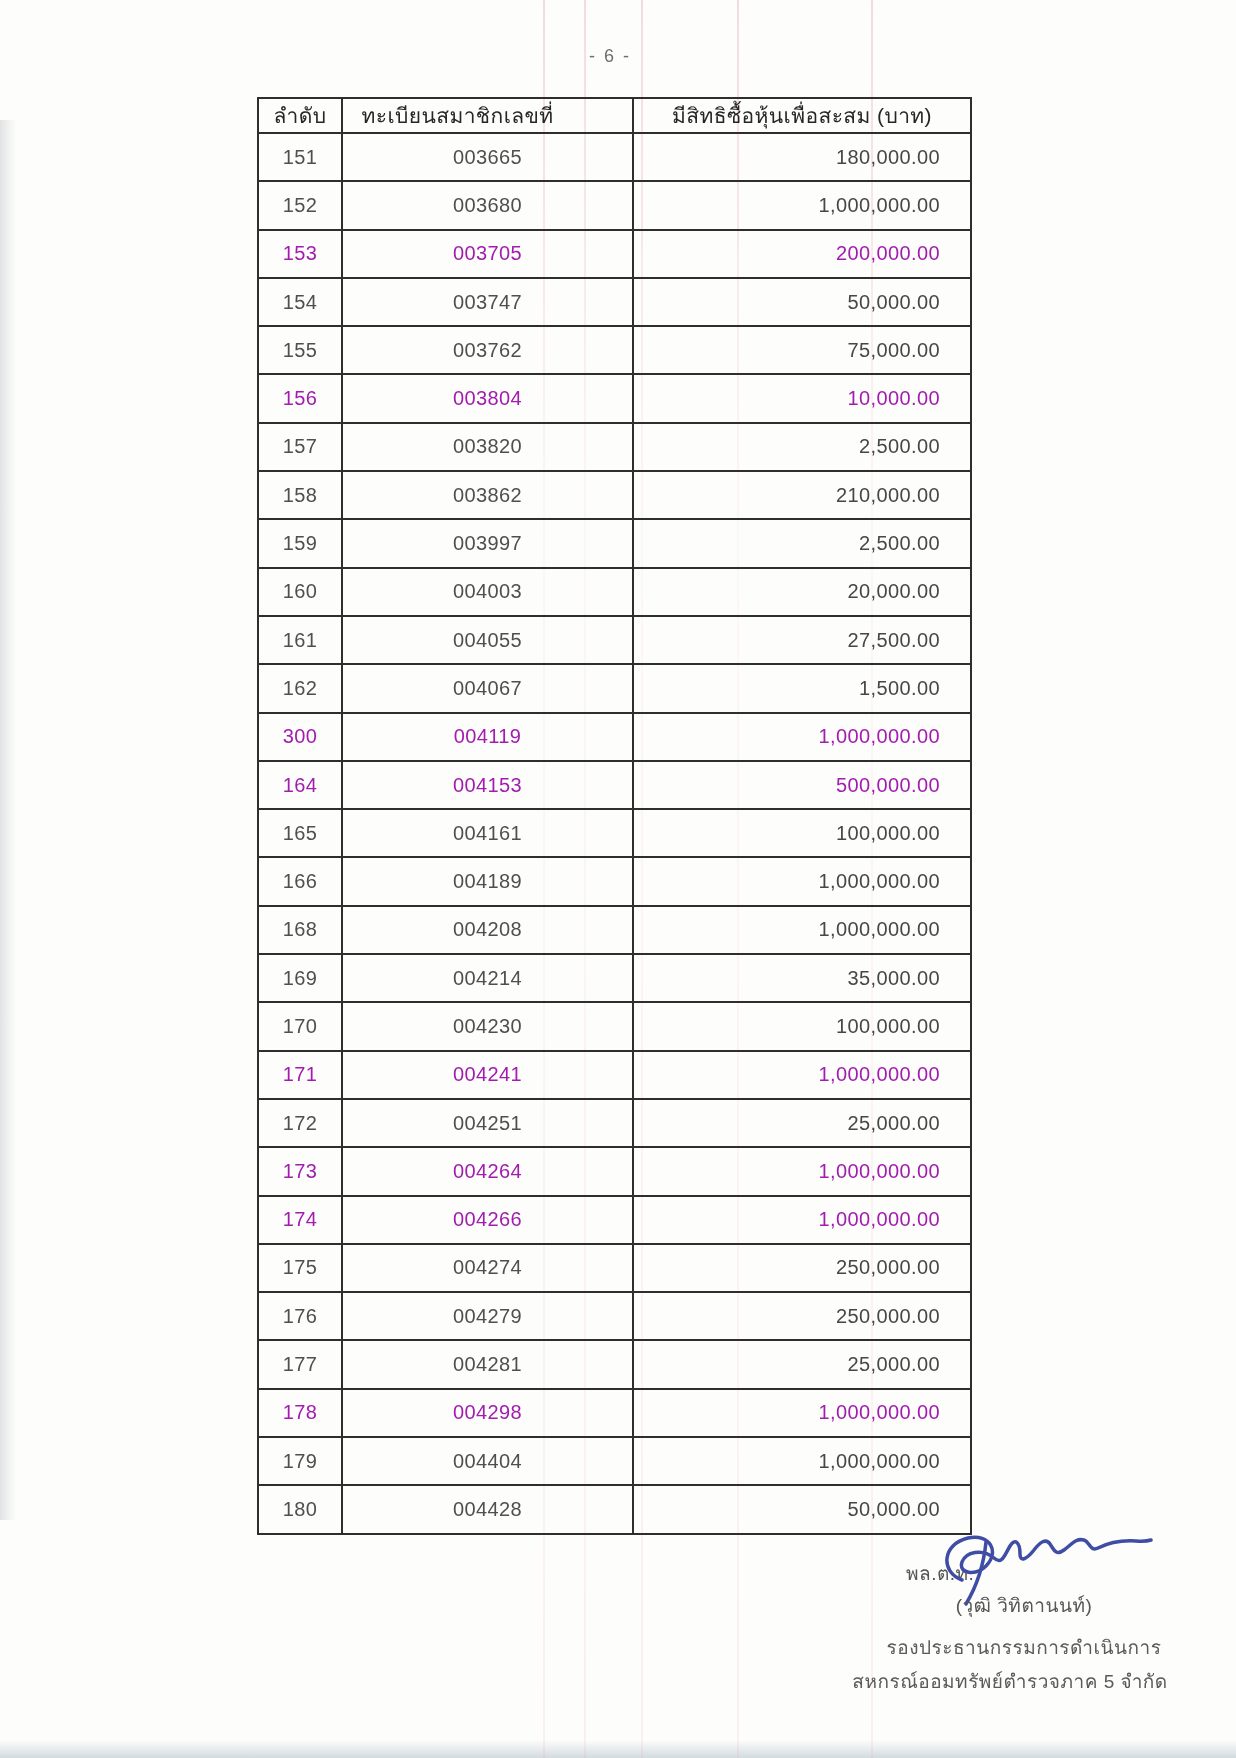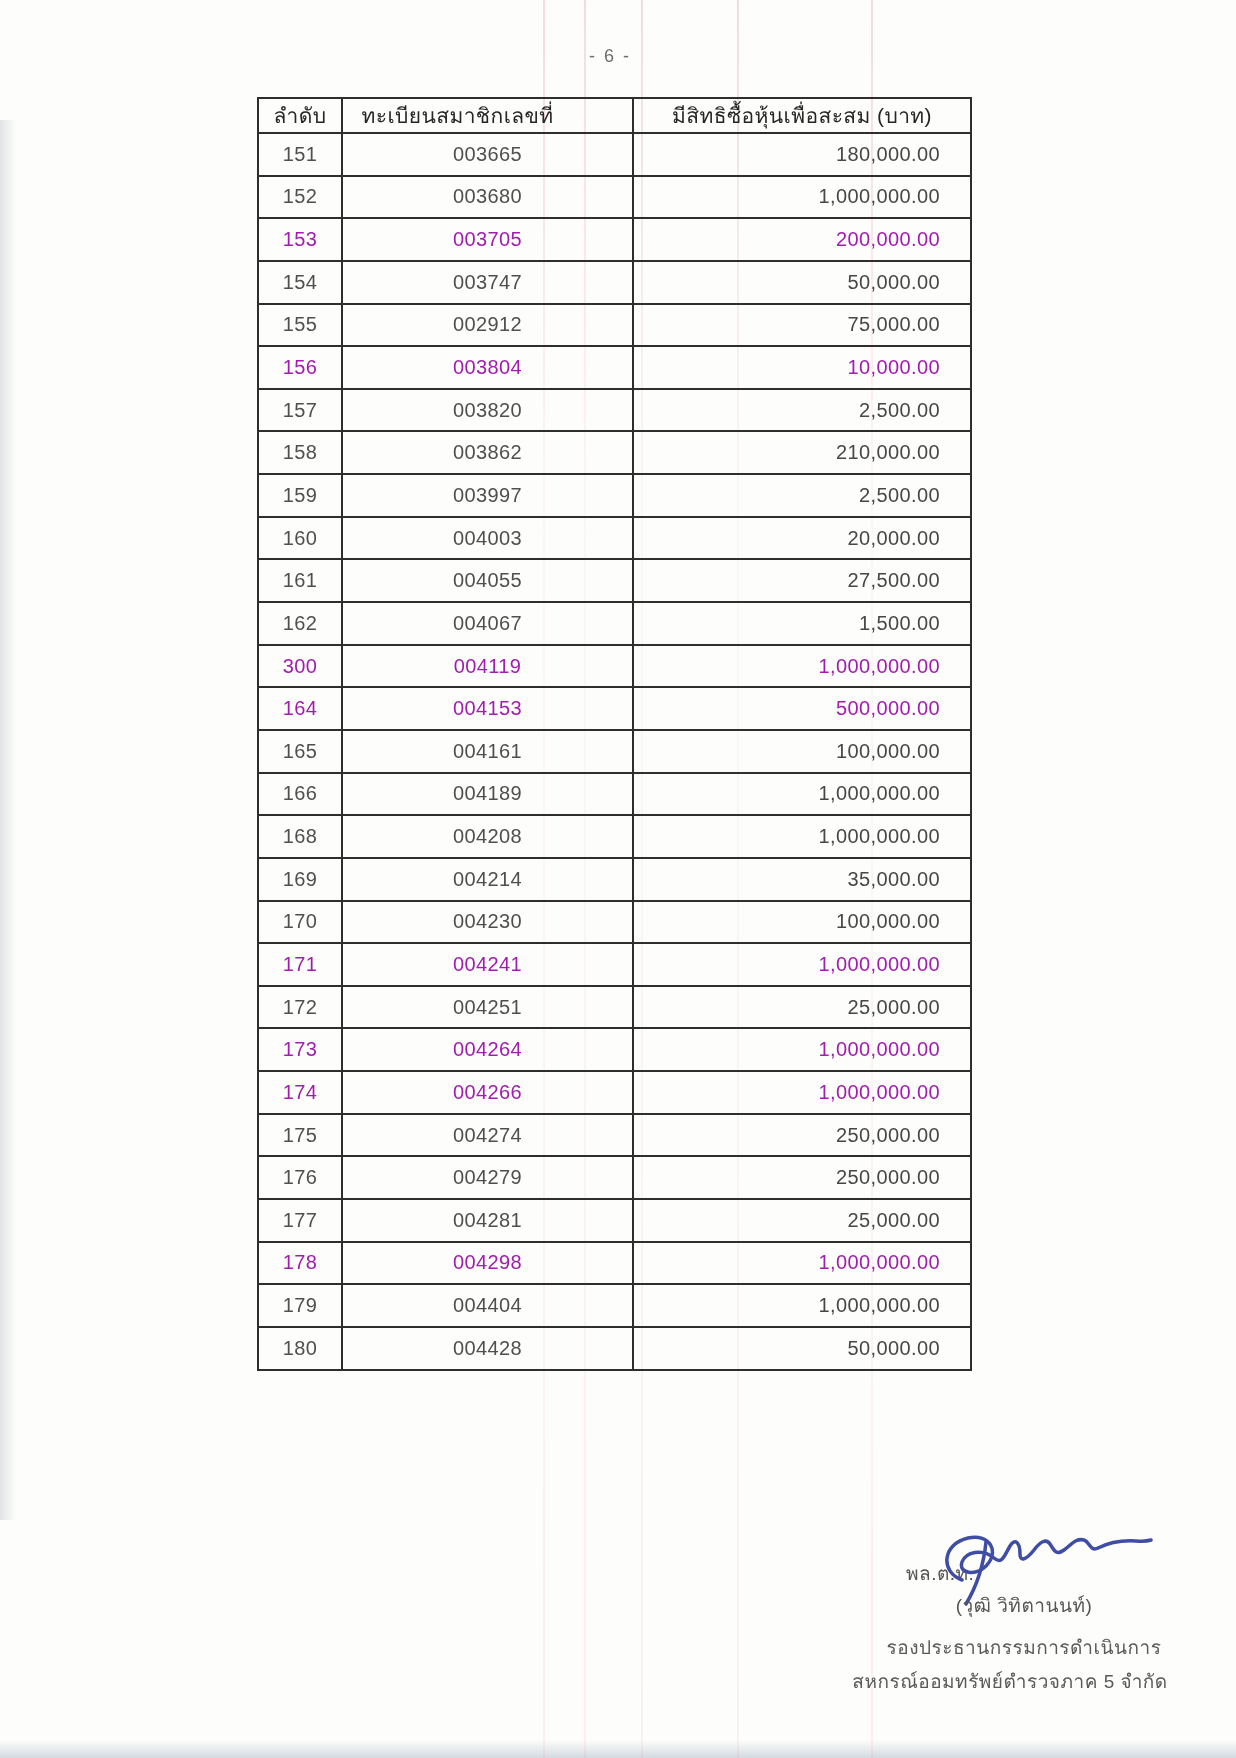--- a/index.html
+++ b/index.html
@@ -28,21 +28,21 @@
     background:linear-gradient(to bottom, rgba(228,140,155,0.30), rgba(228,140,155,0.05) 30%, rgba(228,140,155,0.12));
     pointer-events:none;
   }
   .page-number{
     position:absolute;top:46px;left:0;right:16px;
     text-align:center;
     font-size:18px;letter-spacing:2px;color:#6d6d6d;
   }
   table.doc-table{
     position:absolute;left:257px;top:97px;
-    width:713px;height:1274px;
+    width:713px;height:1438px;
     border-collapse:collapse;table-layout:fixed;
   }
   .doc-table col.c-no{width:84px;}
   .doc-table col.c-member{width:291px;}
   .doc-table col.c-amount{width:338px;}
   .doc-table th,.doc-table td{
     border:2px solid #2e2e2e;
     vertical-align:middle;
     font-size:20px;
     letter-spacing:0.4px;
@@ -120,21 +120,21 @@
       <td class="col-member">003705</td>
       <td class="col-amount">200,000.00</td>
     </tr>
         <tr>
       <td class="col-no">154</td>
       <td class="col-member">003747</td>
       <td class="col-amount">50,000.00</td>
     </tr>
         <tr>
       <td class="col-no">155</td>
-      <td class="col-member">002912</td>
+      <td class="col-member">003762</td>
       <td class="col-amount">75,000.00</td>
     </tr>
         <tr class="faded">
       <td class="col-no">156</td>
       <td class="col-member">003804</td>
       <td class="col-amount">10,000.00</td>
     </tr>
         <tr>
       <td class="col-no">157</td>
       <td class="col-member">003820</td>

